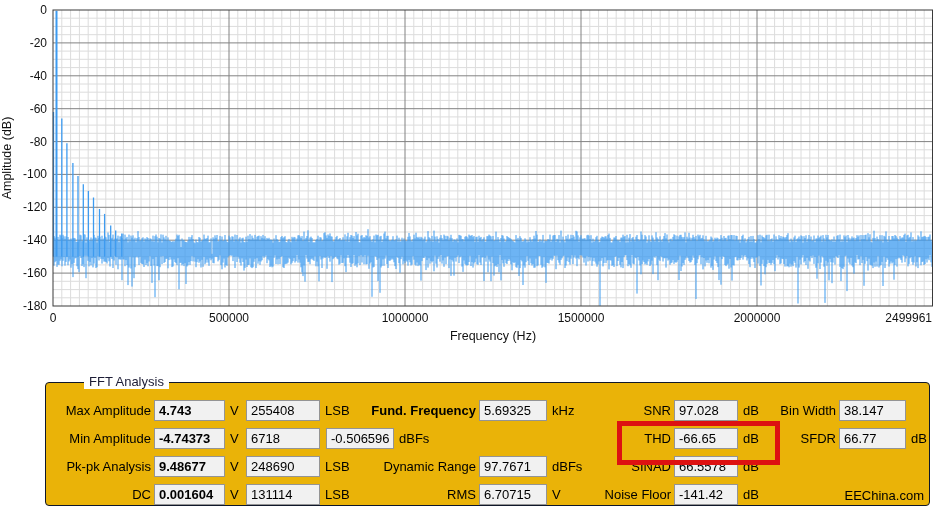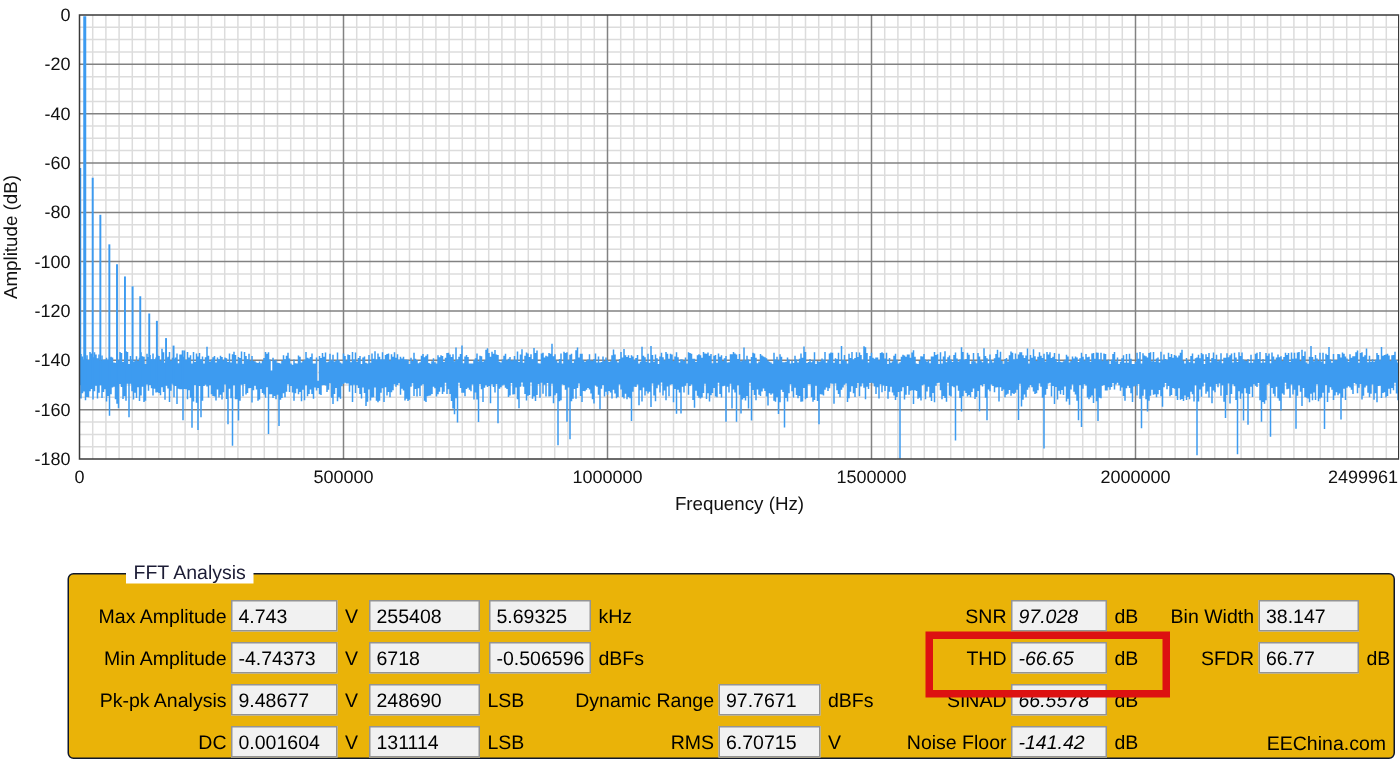--- a/index.html
+++ b/index.html
@@ -23,29 +23,29 @@
   .plabel{text-align:right;white-space:nowrap;margin-right:3px;}
   .plabel.bold{font-weight:bold;}
   .pbox{
     height:19px;line-height:19px;background:#f1f1f1;border:1px solid #949494;
     padding-left:4px;overflow:hidden;white-space:nowrap;font-size:13px;flex:none;
   }
   .punit{margin-left:5px;white-space:nowrap;}
   
   .g-amp{left:0;top:17px;}
   .g-amp .plabel{width:105px;}
-  .g-amp .box-v{width:65px;}
+  .g-amp .box-v{width:65px;font-weight:bold;}
   .g-amp .u-v{width:12px;margin-right:4px;}
   .g-amp .box-lsb{width:68px;}
   .g-fund{left:280px;top:17px;}
   .g-fund .plabel{width:150px;}
   .g-fund .pbox{width:62px;}
   .g-met{left:540px;top:17px;}
   .g-met .plabel{width:85px;text-align:right;}
-  .g-met .pbox{width:58px;font-style:italic;}
+  .g-met .pbox{width:58px;}
   .g-bin{left:700px;top:17px;}
   .g-bin .plabel{width:90px;}
   .g-bin .pbox{width:61px;}
   #thd-highlight{
     position:absolute;left:571px;top:38px;width:153px;height:34px;
     border:5px solid #dd1111;pointer-events:none;z-index:5;
   }
   #watermark{
     position:absolute;right:5px;top:105px;font-size:13px;color:#000;
   }
@@ -257,20 +257,21 @@
         <span class="plabel">DC</span>
         <span class="pbox box-v">0.001604</span>
         <span class="punit u-v">V</span>
         <span class="pbox box-lsb">131114</span>
         <span class="punit">LSB</span>
       </div>
     </div>
 
     <div class="pgroup g-fund">
       <div class="prow">
+        <span class="plabel bold">Fund. Frequency</span>
         <span class="pbox">5.69325</span>
         <span class="punit">kHz</span>
       </div>
       <div class="prow">
         <span class="pbox">-0.506596</span>
         <span class="punit">dBFs</span>
       </div>
       <div class="prow">
         <span class="plabel">Dynamic Range</span>
         <span class="pbox">97.7671</span>

